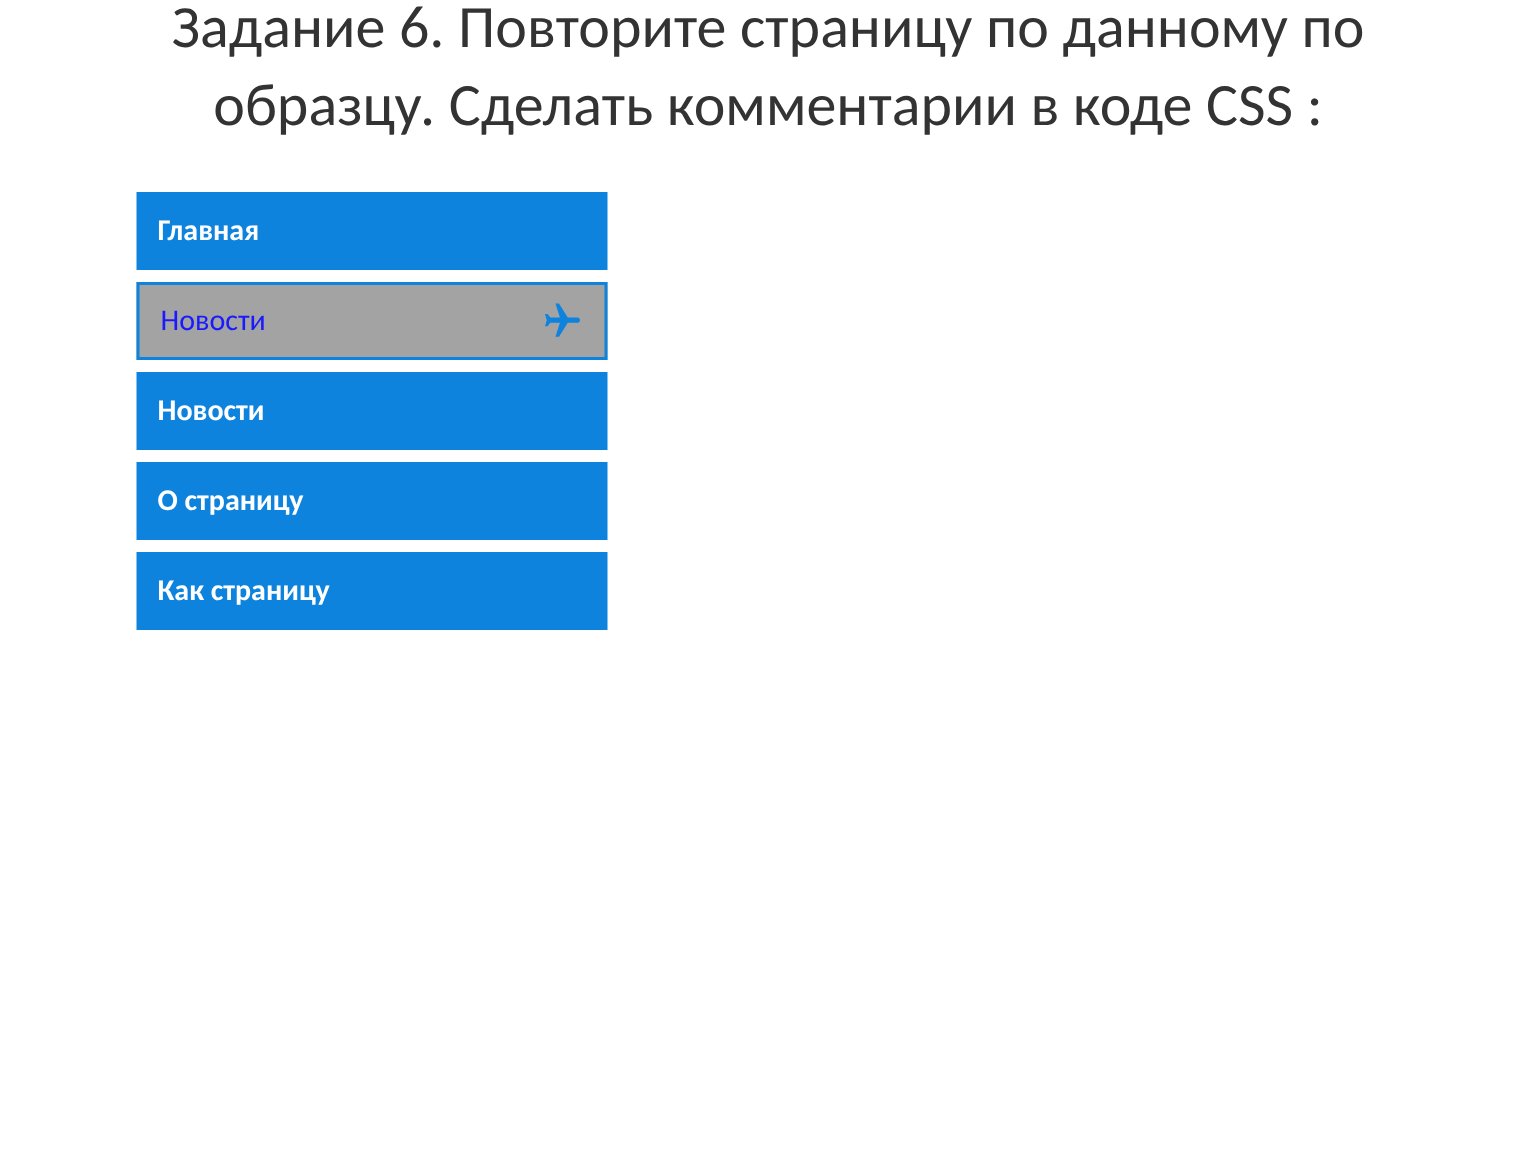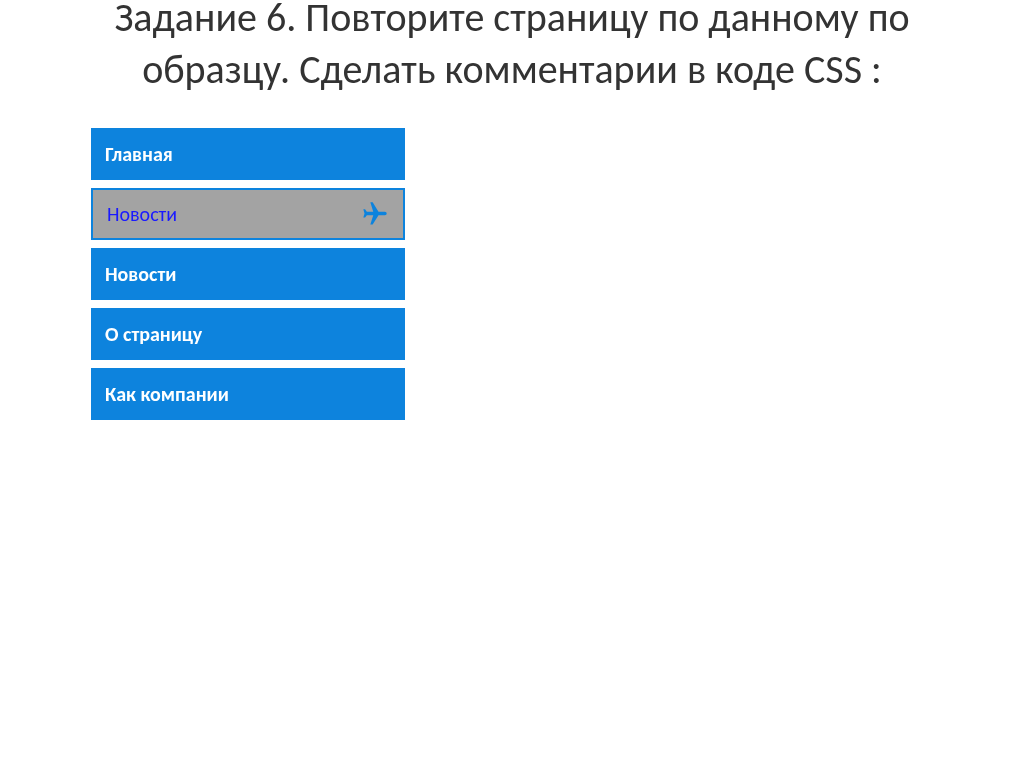--- a/index.html
+++ b/index.html
@@ -80,15 +80,15 @@
       </svg>
     </span>
   </div>
   <div class="menu-item default">
     <span>Новости</span>
   </div>
   <div class="menu-item default">
     <span>О страницу</span>
   </div>
   <div class="menu-item default">
-    <span>Как компании</span>
+    <span>Как страницу</span>
   </div>
 </div>
 
 </body></html>

